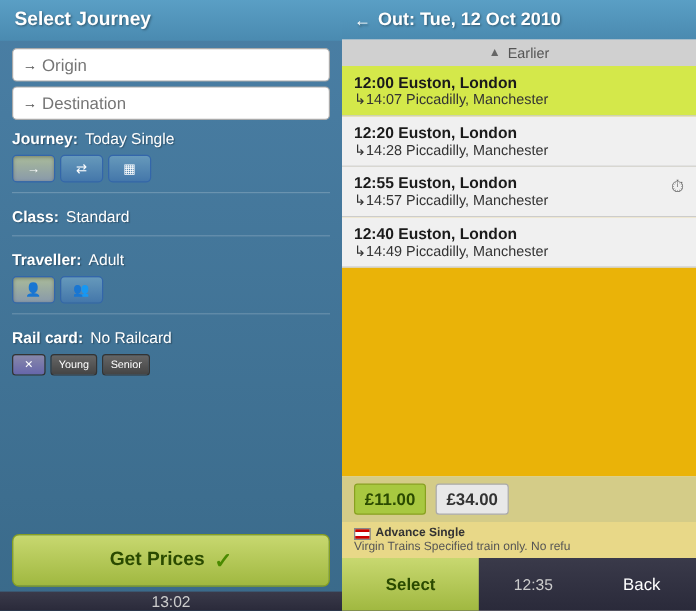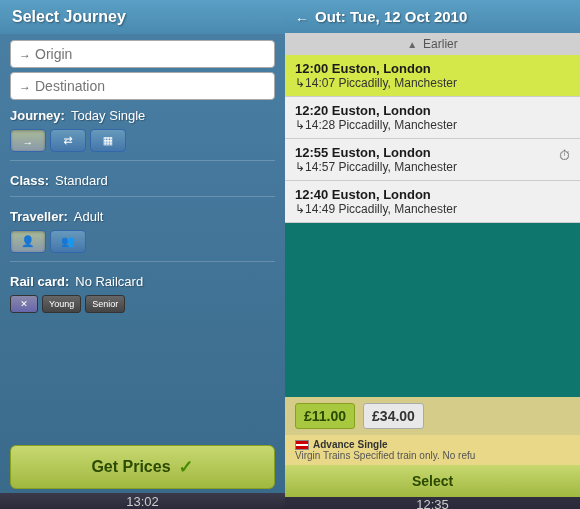--- a/index.html
+++ b/index.html
@@ -187,21 +187,21 @@
     }
 
     .earlier-arrow {
       font-size: 10px;
       color: #666;
     }
 
     .journey-list {
       flex: 1;
       overflow-y: auto;
-      background: #0f766e;
+      background: #eab308;
     }
 
     .journey-item {
       padding: 6px 10px;
       border-bottom: 1px solid #ccc;
       cursor: pointer;
       background: #f0f0f0;
     }
 
     .journey-item.selected {
@@ -277,21 +277,20 @@
       color: #555;
       font-size: 10px;
     }
 
     .right-bottom-bar {
       background: linear-gradient(to bottom, #3a3a4a, #2a2a3a);
       padding: 0;
       display: flex;
       align-items: stretch;
       height: 44px;
-      flex-direction: column;
     }
 
     .bottom-btn {
       flex: 1;
       display: flex;
       align-items: center;
       justify-content: center;
       color: white;
       font-size: 14px;
       font-weight: bold;

